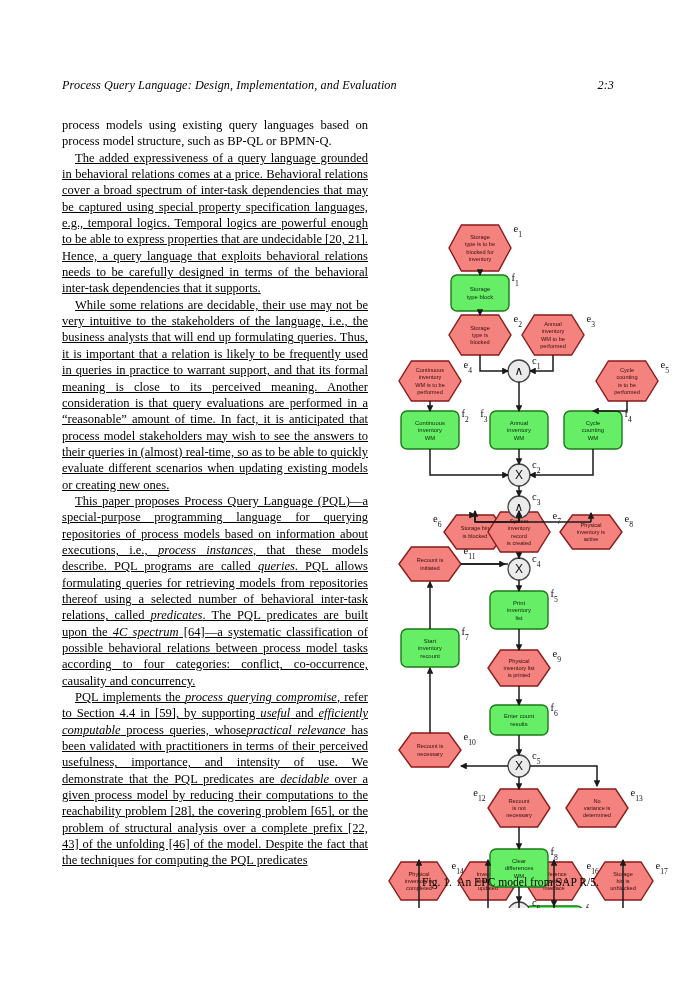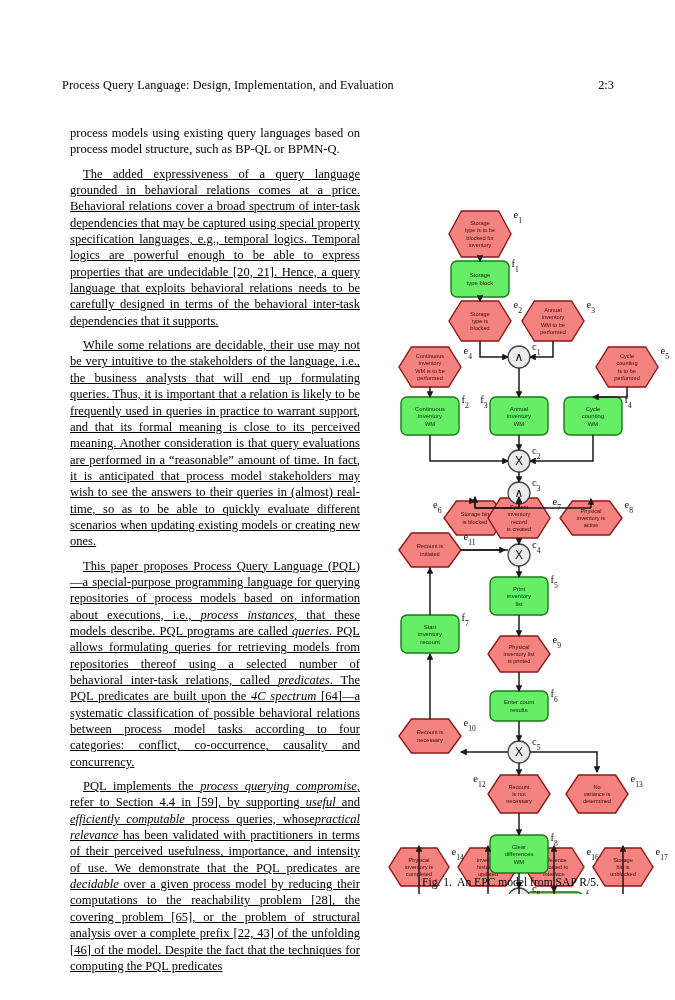--- a/index.html
+++ b/index.html
@@ -20,45 +20,46 @@
   #page-header {
     position: absolute;
     left: 62px;
     top: 78px;
     width: 552px;
     display: flex;
     justify-content: space-between;
     align-items: baseline;
     font-size: 12.2px;
     letter-spacing: .1px;
+    font-style: italic;
   }
   #page-header .running-title { white-space: nowrap; }
   #page-header .folio { white-space: nowrap; }
 
   
   #text-column {
     position: absolute;
     left: 62px;
     top: 117px;
     width: 306px;
     font-size: 12.55px;
     line-height: 16.35px;
     text-align: justify;
     text-justify: inter-word;
     hyphens: none;
   }
-  #text-column p { margin: 8px; }
+  #text-column p { margin: 0; }
   #text-column p.indent { text-indent: 13px; text-decoration: underline; }
   #text-column i { font-style: italic; }
 
   
   #figure {
     position: absolute;
     left: 383px;
-    top: 94px;
+    top: 108px;
     width: 292px;
     height: 800px;
   }
   #epc-svg { display: block; }
 
   #figure-caption {
     position: absolute;
     left: 383px;
     top: 876px;
     width: 255px;

